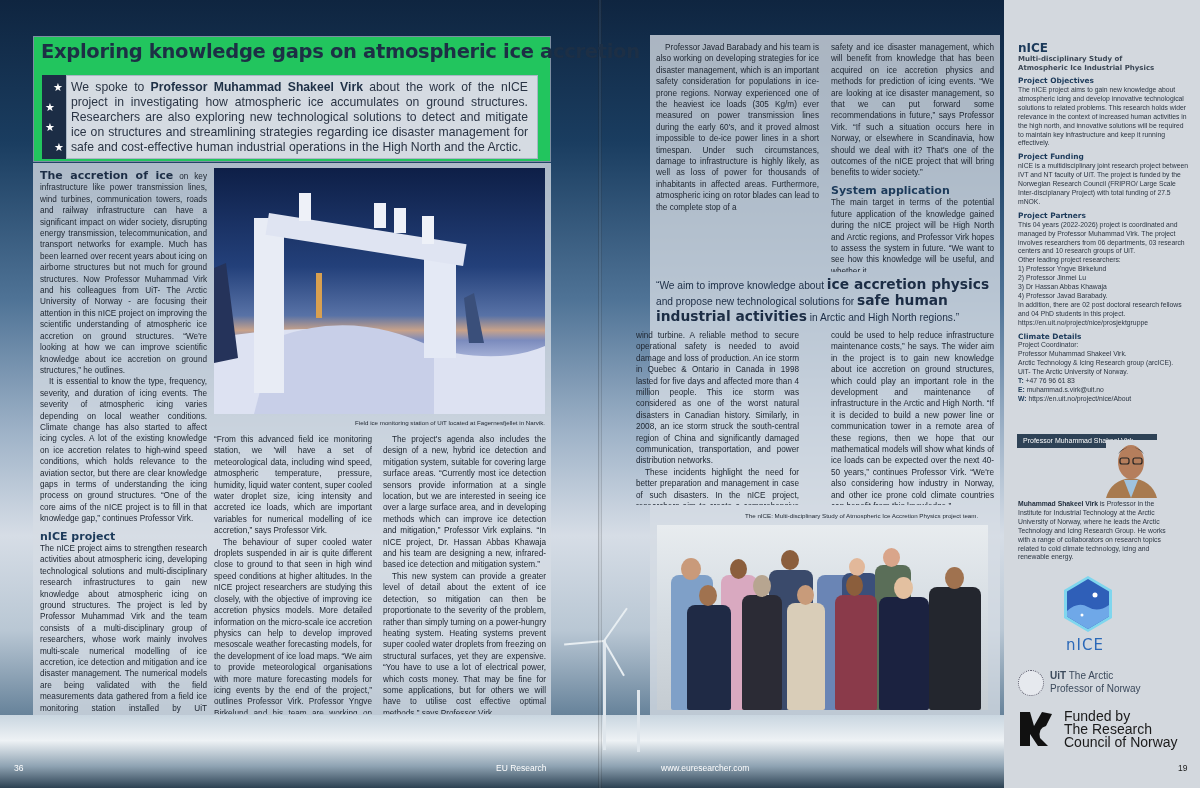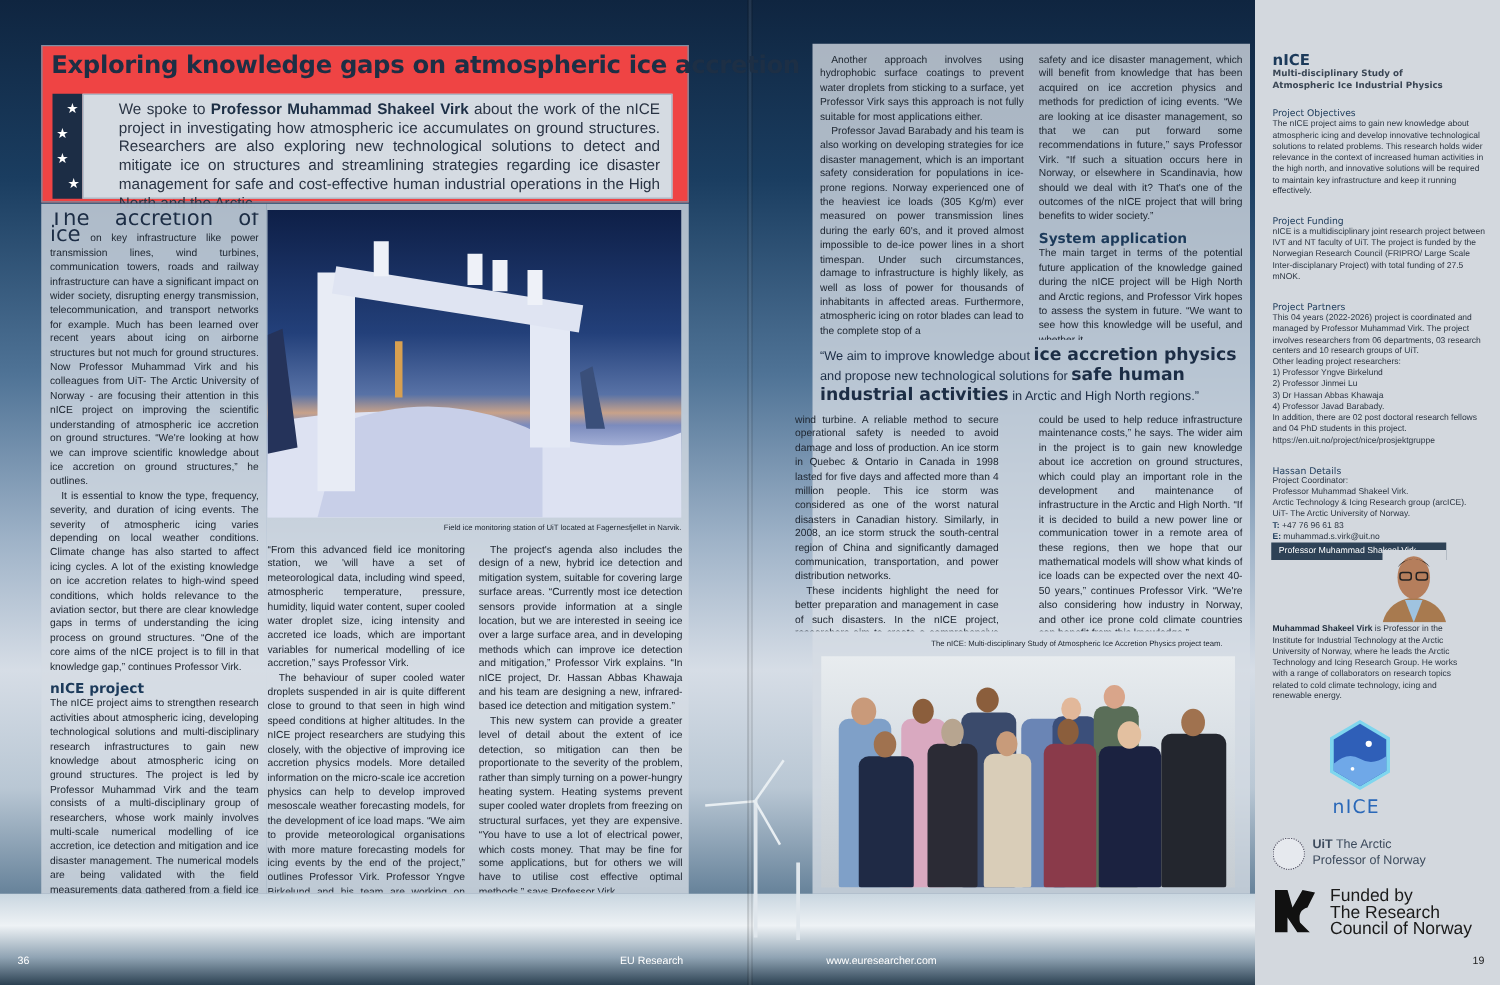--- a/index.html
+++ b/index.html
@@ -9,51 +9,51 @@
 .spread-left{position:absolute;left:0;top:0;width:600px;height:788px}
 .spread-right{position:absolute;left:600px;top:0;width:404px;height:788px}
 .sidebar{position:absolute;left:1004px;top:0;width:196px;height:788px;background:#d3d8de}
 .gutter{position:absolute;left:598px;top:0;width:4px;height:788px;background:linear-gradient(90deg,rgba(0,0,0,.25),rgba(255,255,255,.1),rgba(0,0,0,.2))}
 
 .snow{position:absolute;left:0;top:715px;width:1004px;height:73px;background:linear-gradient(180deg,#c9d6e0 0%,#eef2f5 35%,#8fa3b3 70%,#2c4152 100%)}
 .turbine{position:absolute;width:3px;background:#dfe6ec}
 .blade{position:absolute;height:2px;background:#e8eef2;transform-origin:0 50%}
 
 
-.title-box{position:absolute;left:33px;top:36px;width:518px;height:126px;background:#ef4444;border:1px solid #7d8fa3}
+.title-box{position:absolute;left:33px;top:36px;width:518px;height:126px;background:#22c55e;border:1px solid #7d8fa3}
 .title{position:absolute;left:7px;top:3px;font-family:"DejaVu Sans",sans-serif;font-size:19.5px;font-weight:bold;color:#1d2f45;letter-spacing:-.3px;white-space:nowrap}
 .stars{position:absolute;left:8px;top:38px;width:24px;height:84px;background:#1c2d45}
 .star{position:absolute;color:#fff;font-size:11px;line-height:11px}
-.intro{position:absolute;left:32px;top:38px;width:472px;height:84px;background:#d5dbe2;border:1px solid #a9b6c4;padding:4px 9px 0 28px;font-size:12.2px;line-height:14.9px;color:#2a3444;text-align:justify}
+.intro{position:absolute;left:32px;top:38px;width:472px;height:84px;background:#d5dbe2;border:1px solid #a9b6c4;padding:4px 9px 0 4px;font-size:12.2px;line-height:14.9px;color:#2a3444;text-align:justify}
 .intro b{color:#1d2f45}
 
 
 .col{position:absolute;font-size:8.2px;line-height:11.4px;color:#202833;text-align:justify;overflow:hidden}
 .col p{text-indent:9px}
 .col p.noind{text-indent:0}
-.lead-bold{font-family:"DejaVu Sans",sans-serif;font-weight:normal;font-size:17px;color:#1c2d45}
+.lead-bold{font-family:"DejaVu Sans",sans-serif;font-weight:bold;font-size:11px;color:#1c2d45}
 .h3{font-family:"DejaVu Sans",sans-serif;font-weight:bold;font-size:11px;color:#1c3a5a;margin-top:6px;margin-bottom:1px;text-indent:0}
 .panel{position:absolute;background:rgba(214,220,228,.78)}
 .caption{position:absolute;font-size:6.2px;color:#202833;white-space:nowrap}
 
 
 .photo-ice{position:absolute;left:214px;top:168px;width:331px;height:246px;overflow:hidden;
 background:linear-gradient(180deg,#0e1f47 0%,#23407a 40%,#5872a6 60%,#c8a28a 66%,#7b8bbd 70%,#b8c2e3 80%,#dfe3f3 100%)}
 .photo-team{position:absolute;left:657px;top:525px;width:331px;height:185px;overflow:hidden;
 background:linear-gradient(180deg,#e8ecef 0%,#d6dde3 45%,#c5ccd2 100%)}
 .person{position:absolute;border-radius:8px 8px 2px 2px}
 .head{position:absolute;border-radius:50%;background:#c99a7a}
 
 
 .quote{position:absolute;left:656px;top:277px;width:340px;font-size:10.2px;line-height:14px;color:#1c2d45}
 .quote .big{font-family:"DejaVu Sans",sans-serif;font-weight:bold;font-size:13.8px}
 
 
 .sb{position:absolute;left:1018px;width:172px;font-size:6.8px;line-height:8.9px;color:#2b3542}
-.sb-h{font-family:"DejaVu Sans",sans-serif;font-weight:normal;color:#1c3a5a;font-size:7.4px;margin-top:15px}
+.sb-h{font-family:"DejaVu Sans",sans-serif;font-weight:bold;color:#1c3a5a;font-size:7.4px;margin-top:5px}
 .sb-title{font-family:"DejaVu Sans",sans-serif;font-weight:bold;color:#1c3a5a;font-size:12px}
 .sb-sub{font-family:"DejaVu Sans",sans-serif;font-weight:bold;color:#3a4654;font-size:7px;line-height:8.6px;margin-top:2px}
 .sb b{color:#1c3a5a}
 .name-bar{position:absolute;left:1017px;top:434px;width:140px;height:14px;background:#2e4256;color:#fff;font-size:7px;line-height:14px;padding-left:6px}
 .portrait{position:absolute;left:1106px;top:440px;width:51px;height:58px;overflow:hidden;background:#d3d8de}
 .bio{position:absolute;left:1018px;top:500px;width:152px;font-size:6.8px;line-height:8.9px;color:#2b3542}
 .bio b{color:#1c2a3a}
 .logo-nice{position:absolute;left:1062px;top:575px;width:52px;height:58px}
 .nice-word{position:absolute;left:1066px;top:636px;font-family:"DejaVu Sans",sans-serif;font-size:15px;color:#2a68b8;letter-spacing:1px}
 .uit{position:absolute;left:1018px;top:668px}
@@ -122,21 +122,20 @@
 </div>
 
 <div class="col" style="left:383px;top:434px;width:163px;height:280px">
   <p>The project's agenda also includes the design of a new, hybrid ice detection and mitigation system, suitable for covering large surface areas. “Currently most ice detection sensors provide information at a single location, but we are interested in seeing ice over a large surface area, and in developing methods which can improve ice detection and mitigation,” Professor Virk explains. “In nICE project, Dr. Hassan Abbas Khawaja and his team are designing a new, infrared-based ice detection and mitigation system.”</p>
   <p>This new system can provide a greater level of detail about the extent of ice detection, so mitigation can then be proportionate to the severity of the problem, rather than simply turning on a power-hungry heating system. Heating systems prevent super cooled water droplets from freezing on structural surfaces, yet they are expensive. “You have to use a lot of electrical power, which costs money. That may be fine for some applications, but for others we will have to utilise cost effective optimal methods,” says Professor Virk.</p>
 </div>
 
 <div class="panel" style="left:650px;top:35px;width:350px;height:680px"></div>
 
 <div class="col" style="left:656px;top:42px;width:163px;height:230px">
-  <p>Another approach involves using hydrophobic surface coatings to prevent water droplets from sticking to a surface, yet Professor Virk says this approach is not fully suitable for most applications either.</p>
   <p>Professor Javad Barabady and his team is also working on developing strategies for ice disaster management, which is an important safety consideration for populations in ice-prone regions. Norway experienced one of the heaviest ice loads (305 Kg/m) ever measured on power transmission lines during the early 60's, and it proved almost impossible to de-ice power lines in a short timespan. Under such circumstances, damage to infrastructure is highly likely, as well as loss of power for thousands of inhabitants in affected areas. Furthermore, atmospheric icing on rotor blades can lead to the complete stop of a</p>
 </div>
 
 <div class="col" style="left:831px;top:42px;width:163px;height:230px">
   <p class="noind">safety and ice disaster management, which will benefit from knowledge that has been acquired on ice accretion physics and methods for prediction of icing events. “We are looking at ice disaster management, so that we can put forward some recommendations in future,” says Professor Virk. “If such a situation occurs here in Norway, or elsewhere in Scandinavia, how should we deal with it? That's one of the outcomes of the nICE project that will bring benefits to wider society.”</p>
   <div class="h3">System application</div>
   <p class="noind">The main target in terms of the potential future application of the knowledge gained during the nICE project will be High North and Arctic regions, and Professor Virk hopes to assess the system in future. “We want to see how this knowledge will be useful, and whether it</p>
 </div>
 
 <div class="quote"><span>“We aim to improve knowledge about </span><span class="big">ice accretion physics</span><span> and propose new technological solutions for </span><span class="big">safe human industrial activities</span><span> in Arctic and High North regions.”</span></div>
@@ -191,21 +190,21 @@
   <div>nICE is a multidisciplinary joint research project between IVT and NT faculty of UiT. The project is funded by the Norwegian Research Council (FRIPRO/ Large Scale Inter-disciplanary Project) with total funding of 27.5 mNOK.</div>
   <div class="sb-h">Project Partners</div>
   <div>This 04 years (2022-2026) project is coordinated and managed by Professor Muhammad Virk. The project involves researchers from 06 departments, 03 research centers and 10 research groups of UiT.</div>
   <div>Other leading project researchers:</div>
   <div>1) Professor Yngve Birkelund</div>
   <div>2) Professor Jinmei Lu</div>
   <div>3) Dr Hassan Abbas Khawaja</div>
   <div>4) Professor Javad Barabady.</div>
   <div>In addition, there are 02 post doctoral research fellows and 04 PhD students in this project.</div>
   <div>https://en.uit.no/project/nice/prosjektgruppe</div>
-  <div class="sb-h">Hassan Details</div>
+  <div class="sb-h">Climate Details</div>
   <div>Project Coordinator:</div>
   <div>Professor Muhammad Shakeel Virk.</div>
   <div>Arctic Technology &amp; Icing Research group (arcICE).</div>
   <div>UiT- The Arctic University of Norway.</div>
   <div><b>T:</b><span> +47 76 96 61 83</span></div>
   <div><b>E:</b><span> muhammad.s.virk@uit.no</span></div>
   <div><b>W:</b><span> https://en.uit.no/project/nice/About</span></div>
 </div>
 
 <div class="name-bar">Professor Muhammad Shakeel Virk</div>

